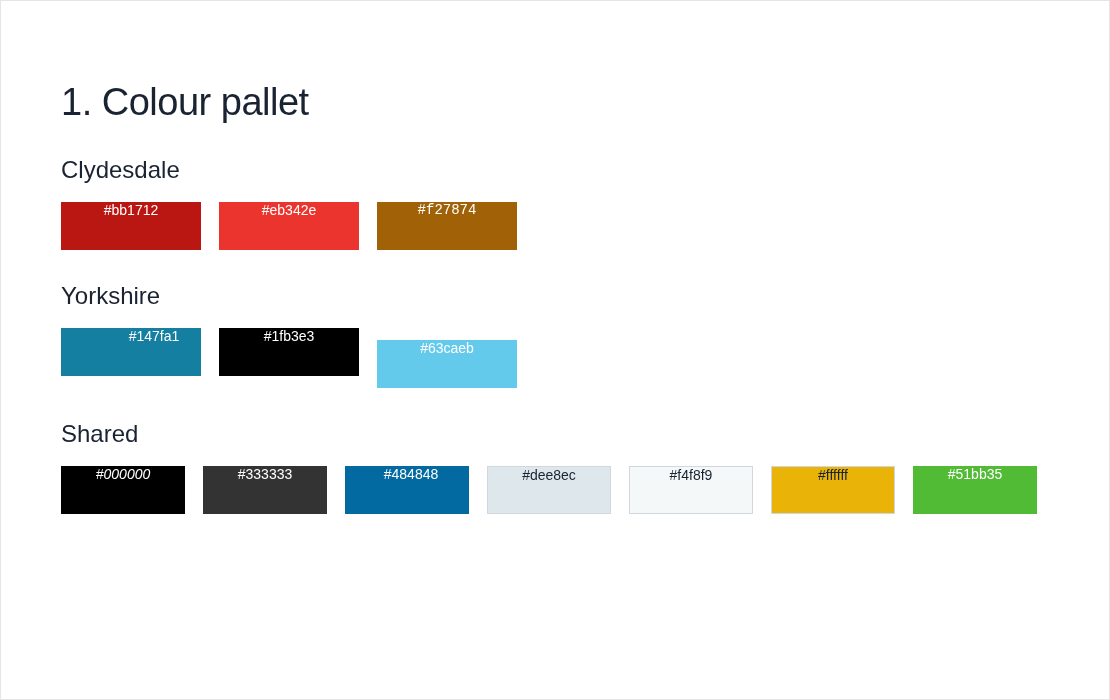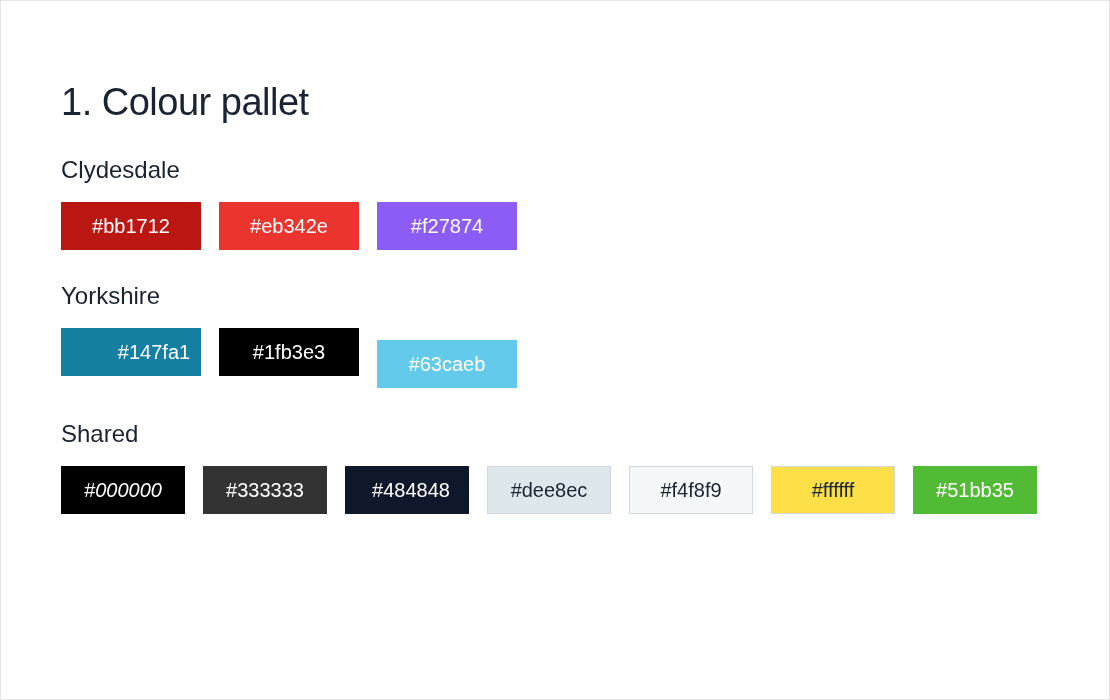--- a/index.html
+++ b/index.html
@@ -36,23 +36,23 @@
     }
     .swatch-row {
       display: flex;
       gap: 18px;
       flex-wrap: nowrap;
     }
     .swatch {
       width: 140px;
       height: 48px;
       display: flex;
-      align-items: center;
+      align-items: flex-start;
       justify-content: center;
-      font-size: 20px;
+      font-size: 14px;
       font-weight: 400;
     }
     .swatch.light-text {
       color: #ffffff;
     }
     .swatch.dark-text {
       color: #1a2332;
     }
     .swatch.bordered {
       border: 1px solid #d0d7de;
@@ -69,21 +69,21 @@
 <div id="groups-container">
     <div class="section">
       <h2>Clydesdale</h2>
       <div class="swatch-row">
         <div class="swatch light-text" style="background-color: rgb(187, 23, 18);">
           <span>#bb1712</span>
         </div>
         <div class="swatch light-text" style="background-color: rgb(235, 52, 46);">
           <span>#eb342e</span>
         </div>
-        <div class="swatch light-text" style="background-color: #8b5cf6;">
+        <div class="swatch light-text" style="background-color: #a16207; font-family: Liberation Mono, monospace;">
           <span>#f27874</span>
         </div>
       </div>
     </div>
     <div class="section">
       <h2>Yorkshire</h2>
       <div class="swatch-row">
         <div class="swatch light-text" style="background-color: rgb(20, 127, 161); padding-left: 46px;">
           <span>#147fa1</span>
         </div>
@@ -97,30 +97,30 @@
     </div>
     <div class="section">
       <h2>Shared</h2>
       <div class="swatch-row shared-row">
         <div class="swatch light-text" style="background-color: rgb(0, 0, 0); font-style: italic;">
           <span>#000000</span>
         </div>
         <div class="swatch light-text" style="background-color: rgb(51, 51, 51);">
           <span>#333333</span>
         </div>
-        <div class="swatch light-text" style="background-color: #0f172a; padding-left: 8px;">
+        <div class="swatch light-text" style="background-color: #0369a1; padding-left: 8px;">
           <span>#484848</span>
         </div>
         <div class="swatch dark-text bordered" style="background-color: rgb(222, 232, 236);">
           <span>#dee8ec</span>
         </div>
         <div class="swatch dark-text bordered" style="background-color: rgb(244, 248, 249);">
           <span>#f4f8f9</span>
         </div>
-        <div class="swatch dark-text bordered" style="background-color: #fde047;">
+        <div class="swatch dark-text bordered" style="background-color: #eab308;">
           <span>#ffffff</span>
         </div>
         <div class="swatch light-text" style="background-color: rgb(81, 187, 53);">
           <span>#51bb35</span>
         </div>
       </div>
     </div>
   </div>
 
 </body></html>

